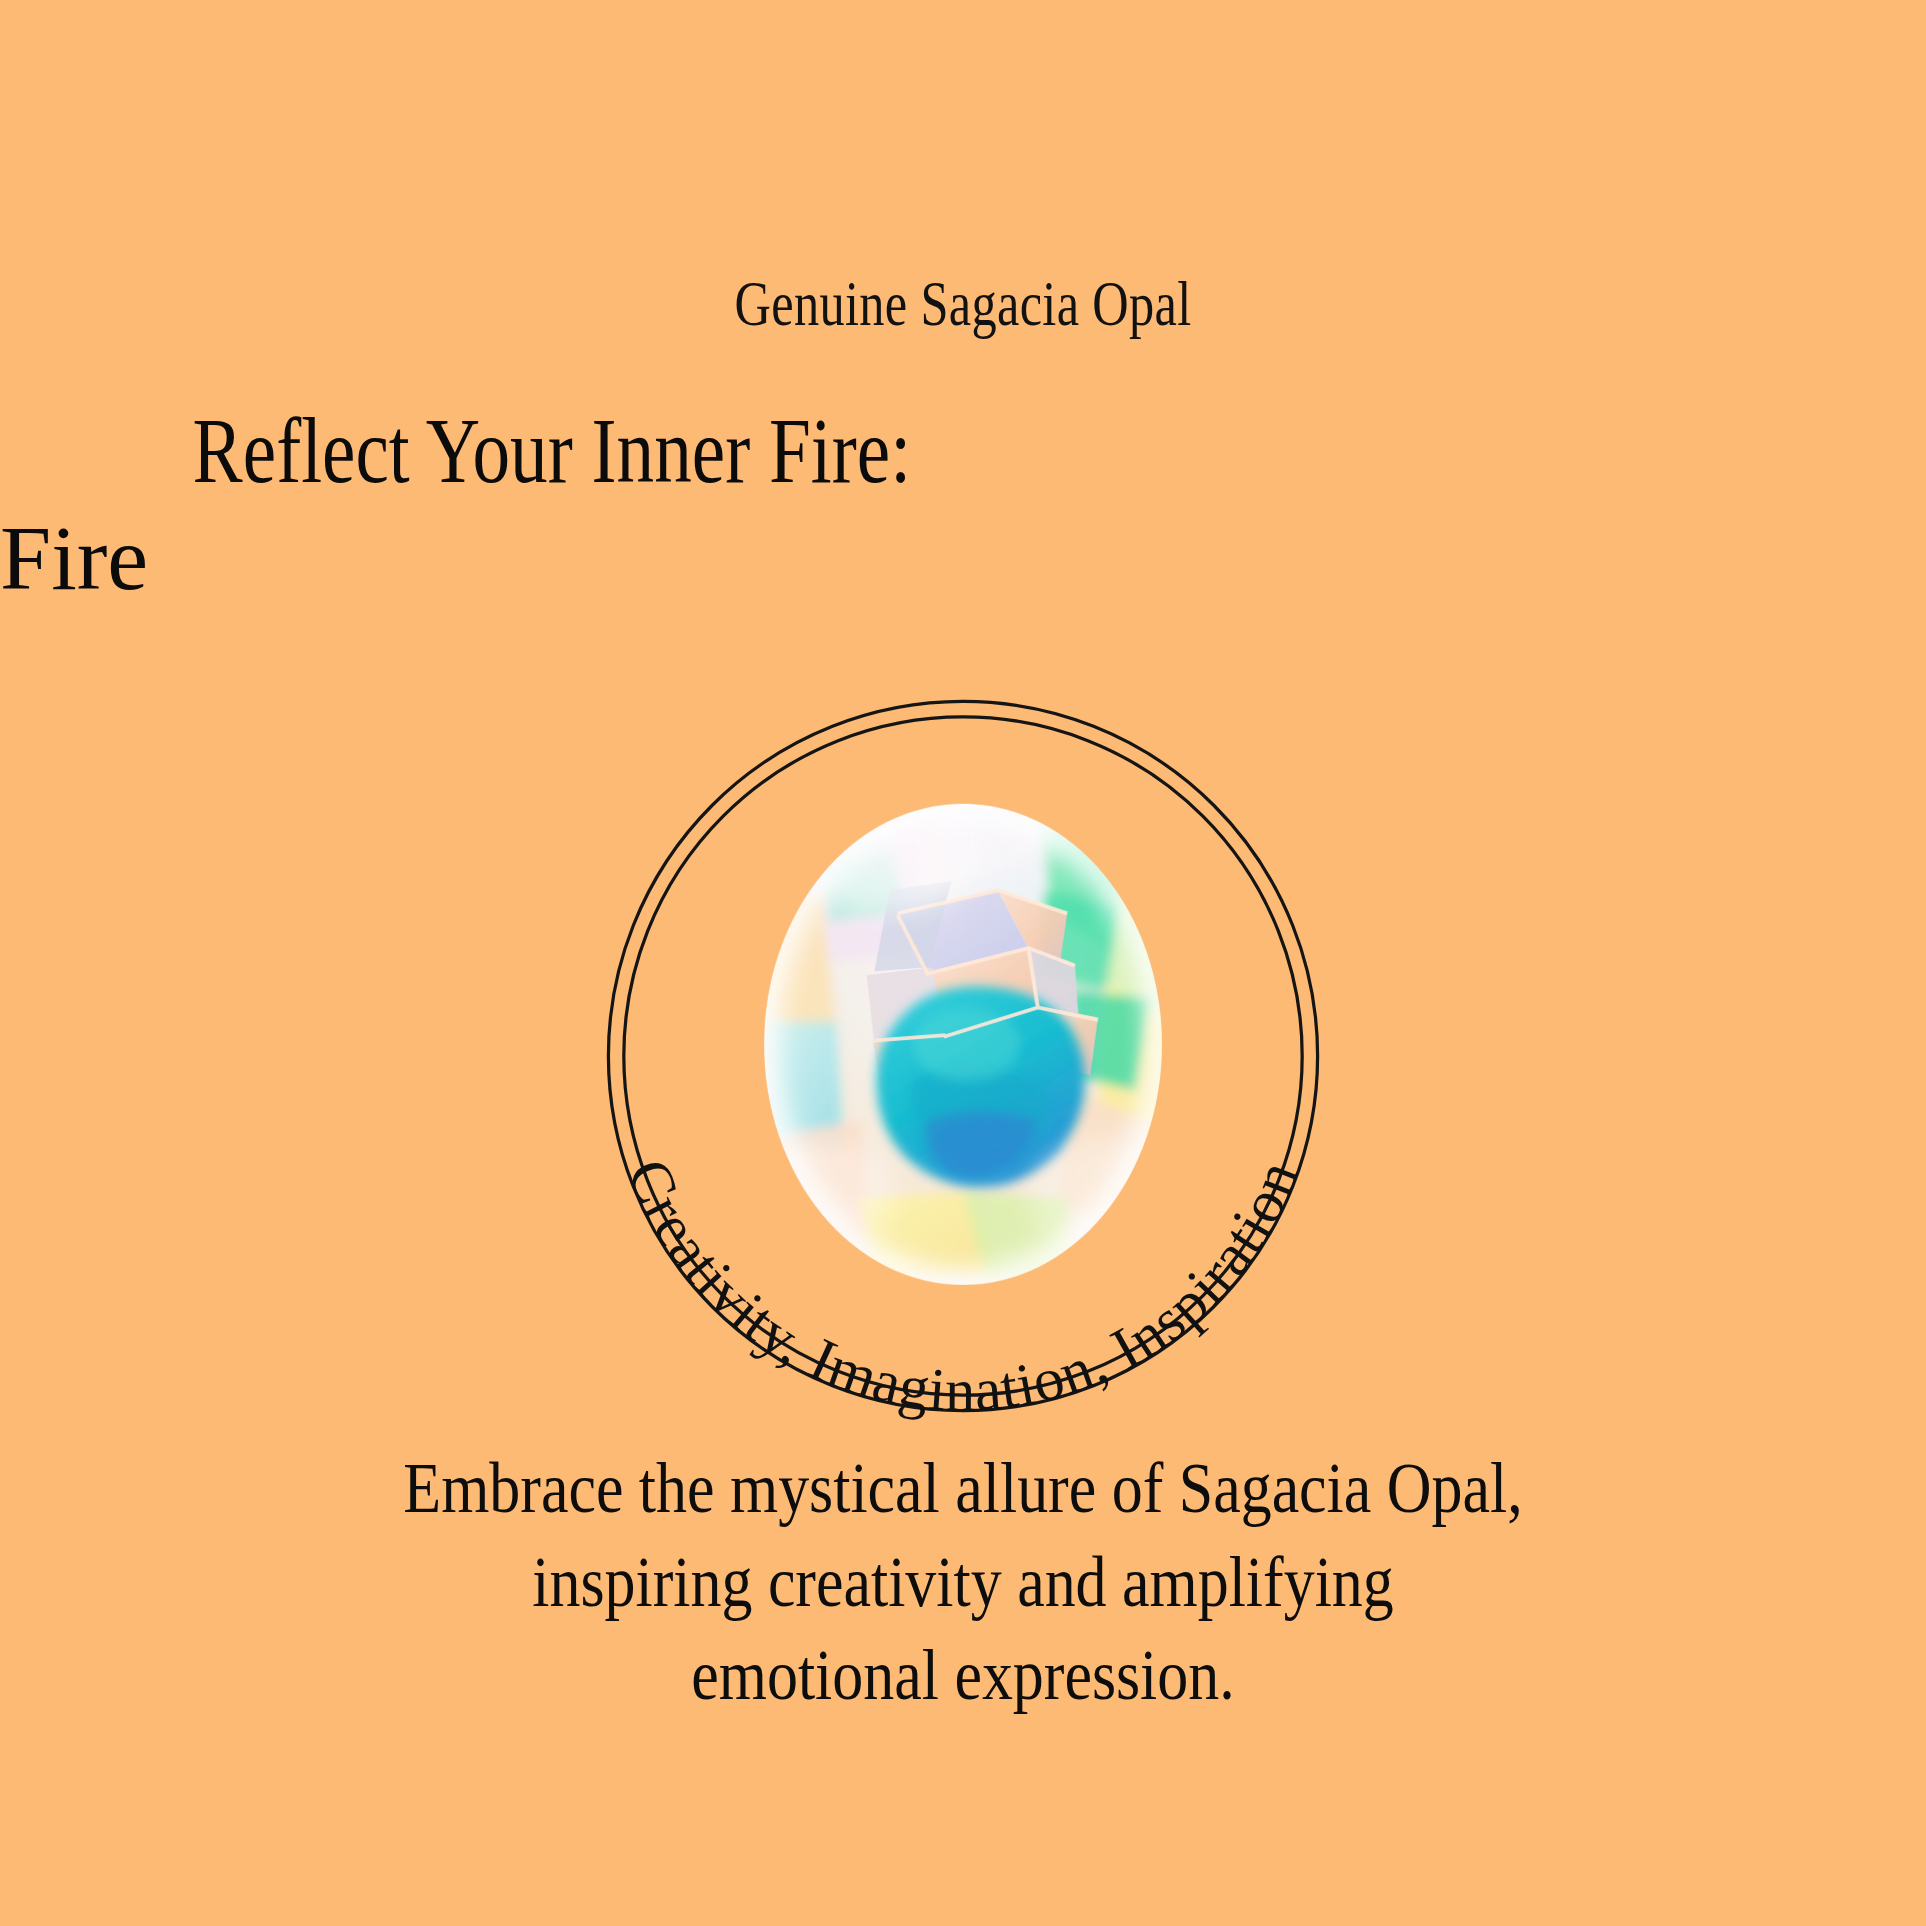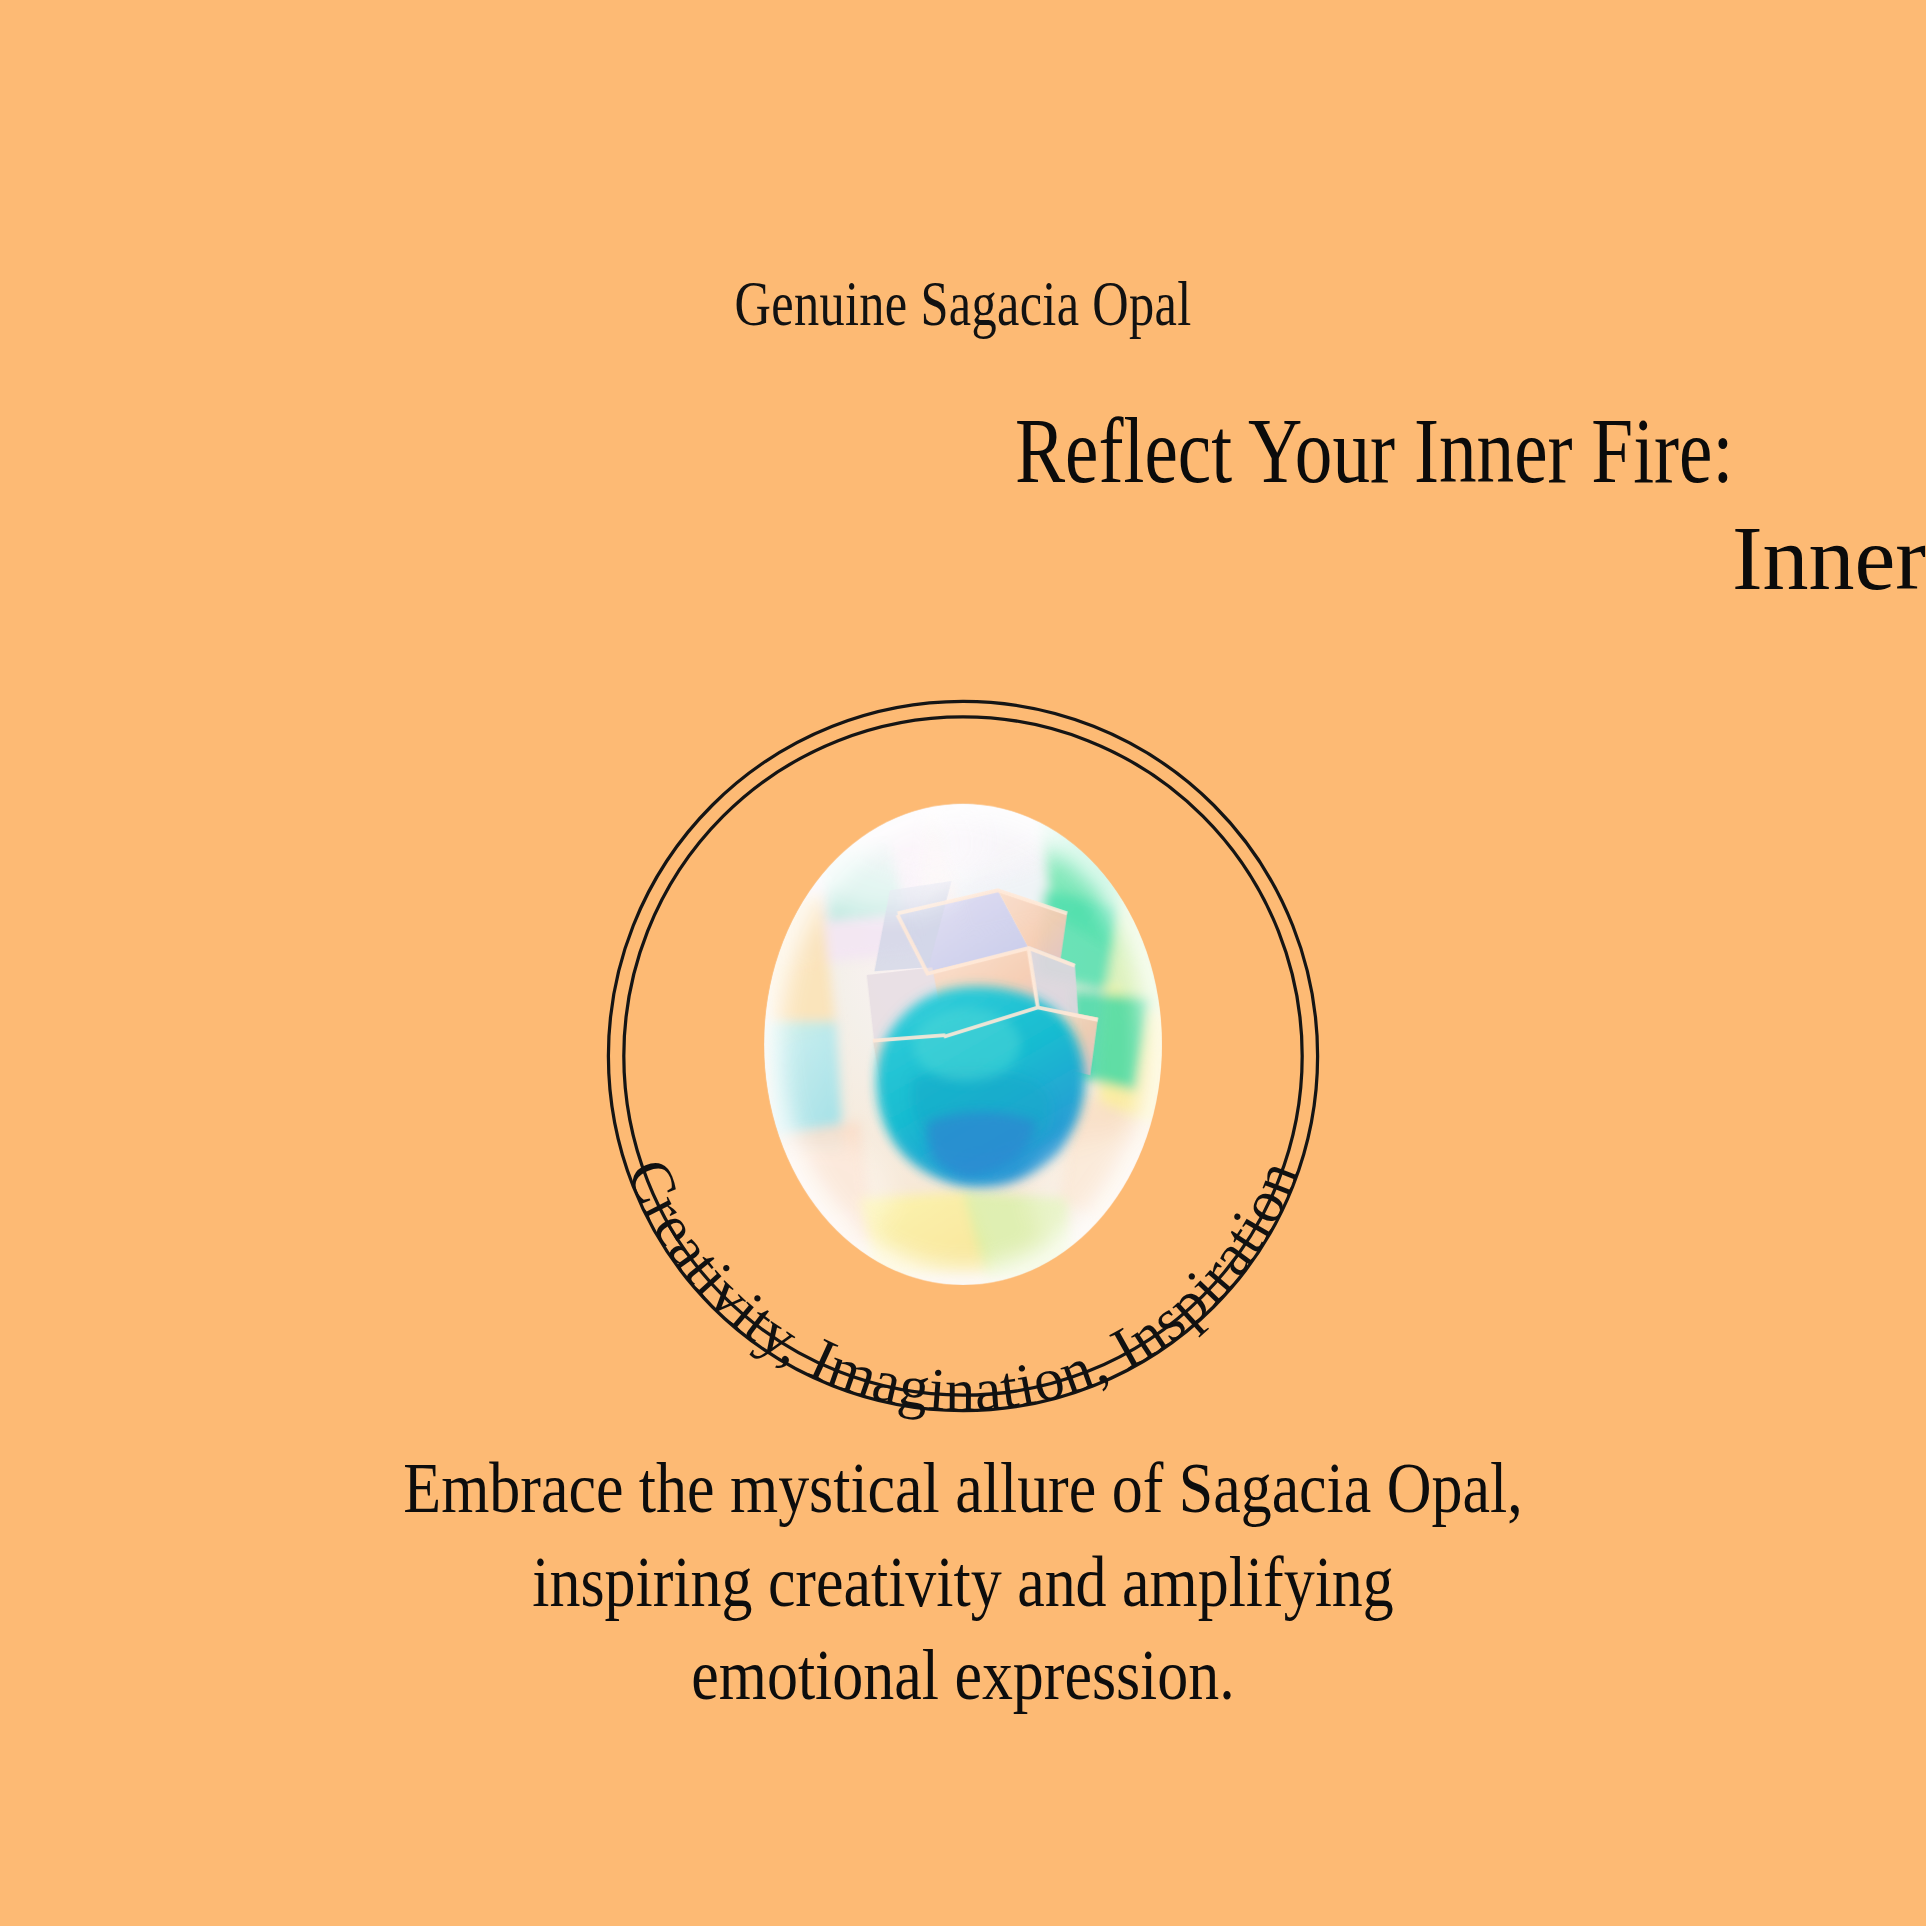--- a/index.html
+++ b/index.html
@@ -38,21 +38,21 @@
     transform-origin: center top;
     white-space: nowrap;
   }
 
   
   .headline-wrap {
     position: absolute;
     top: 401px;
     left: 0;
     width: 1926px;
-    text-align: right;
+    text-align: left;
   }
   .headline-line1 {
     font-family: "Liberation Serif", "DejaVu Serif", serif;
     font-size: 94px;
     line-height: 1.06;
     color: #0b0b0b;
     white-space: nowrap;
     transform: scaleX(0.80);
     transform-origin: center top;
   }
@@ -104,21 +104,21 @@
 </style>
 </head>
 <body>
 
 <div class="page">
 
   <div class="eyebrow">Genuine Sagacia Opal</div>
 
   <div class="headline-wrap">
     <div class="headline-line1">Reflect Your Inner Fire:</div>
-    <div class="headline-line2">Inner</div>
+    <div class="headline-line2">Fire</div>
   </div>
 
   <div class="emblem">
     <svg viewBox="0 0 1030 1030" xmlns="http://www.w3.org/2000/svg">
       <defs>
 
         <path id="captionArc" d="M 55 515 A 460 460 0 0 0 975 515"></path>
 
         <clipPath id="gemClip">
           <ellipse cx="515" cy="500" rx="258" ry="312"></ellipse>

